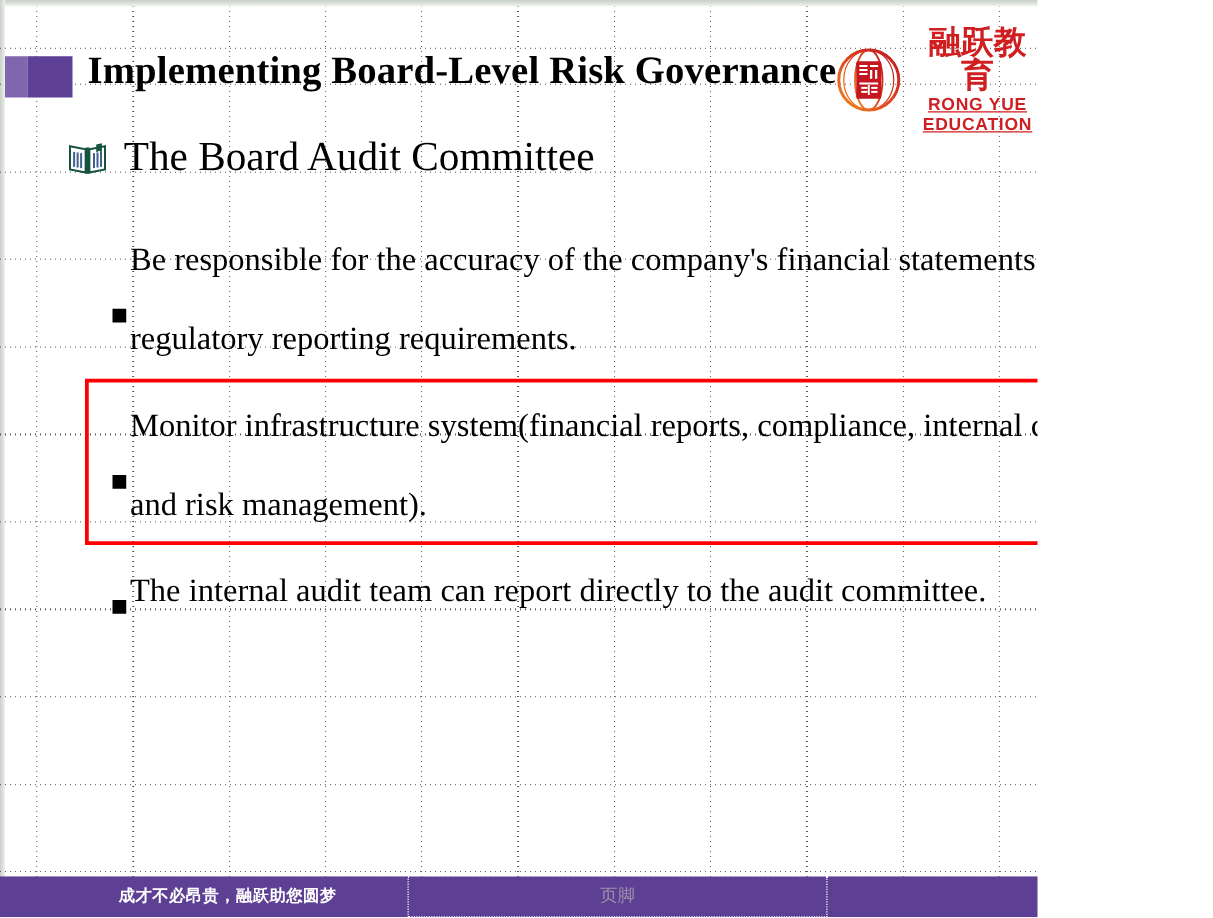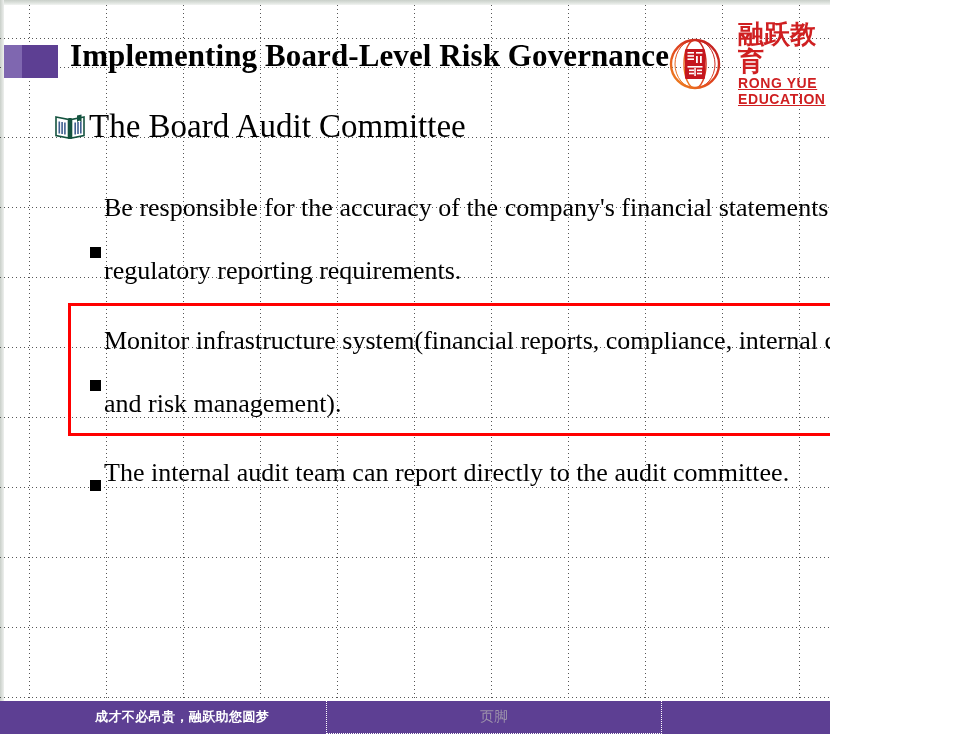--- a/index.html
+++ b/index.html
@@ -82,20 +82,21 @@
     width: 160px; height: 62px;
     display: flex;
     align-items: center;
   }
   #logo .seal { width: 58px; height: 58px; flex: 0 0 58px; }
   #logo .wordmark {
     display: flex;
     flex-direction: column;
     justify-content: center;
     margin-left: 14px;
+    text-align: center;
   }
   #logo .cn {
     font-family: "DejaVu Sans", sans-serif;
     font-size: 26px;
     font-weight: bold;
     color: #cf1f21;
     line-height: 1.05;
     letter-spacing: 0px;
   }
   #logo .en {
@@ -114,21 +115,21 @@
     position: absolute;
     left: 55px; top: 110px;
     display: flex;
     align-items: center;
   }
   #heading-row .book-icon { width: 30px; height: 27px; flex: 0 0 30px; }
   #heading-text {
     font-size: 33px;
     color: #000000;
     line-height: 1;
-    margin-left: 4px;
+    margin-left: 14px;
     white-space: nowrap;
   }
 
   
   .bullet {
     position: absolute;
     left: 90px;
     width: 850px;
     font-size: 26px;
     color: #000000;

